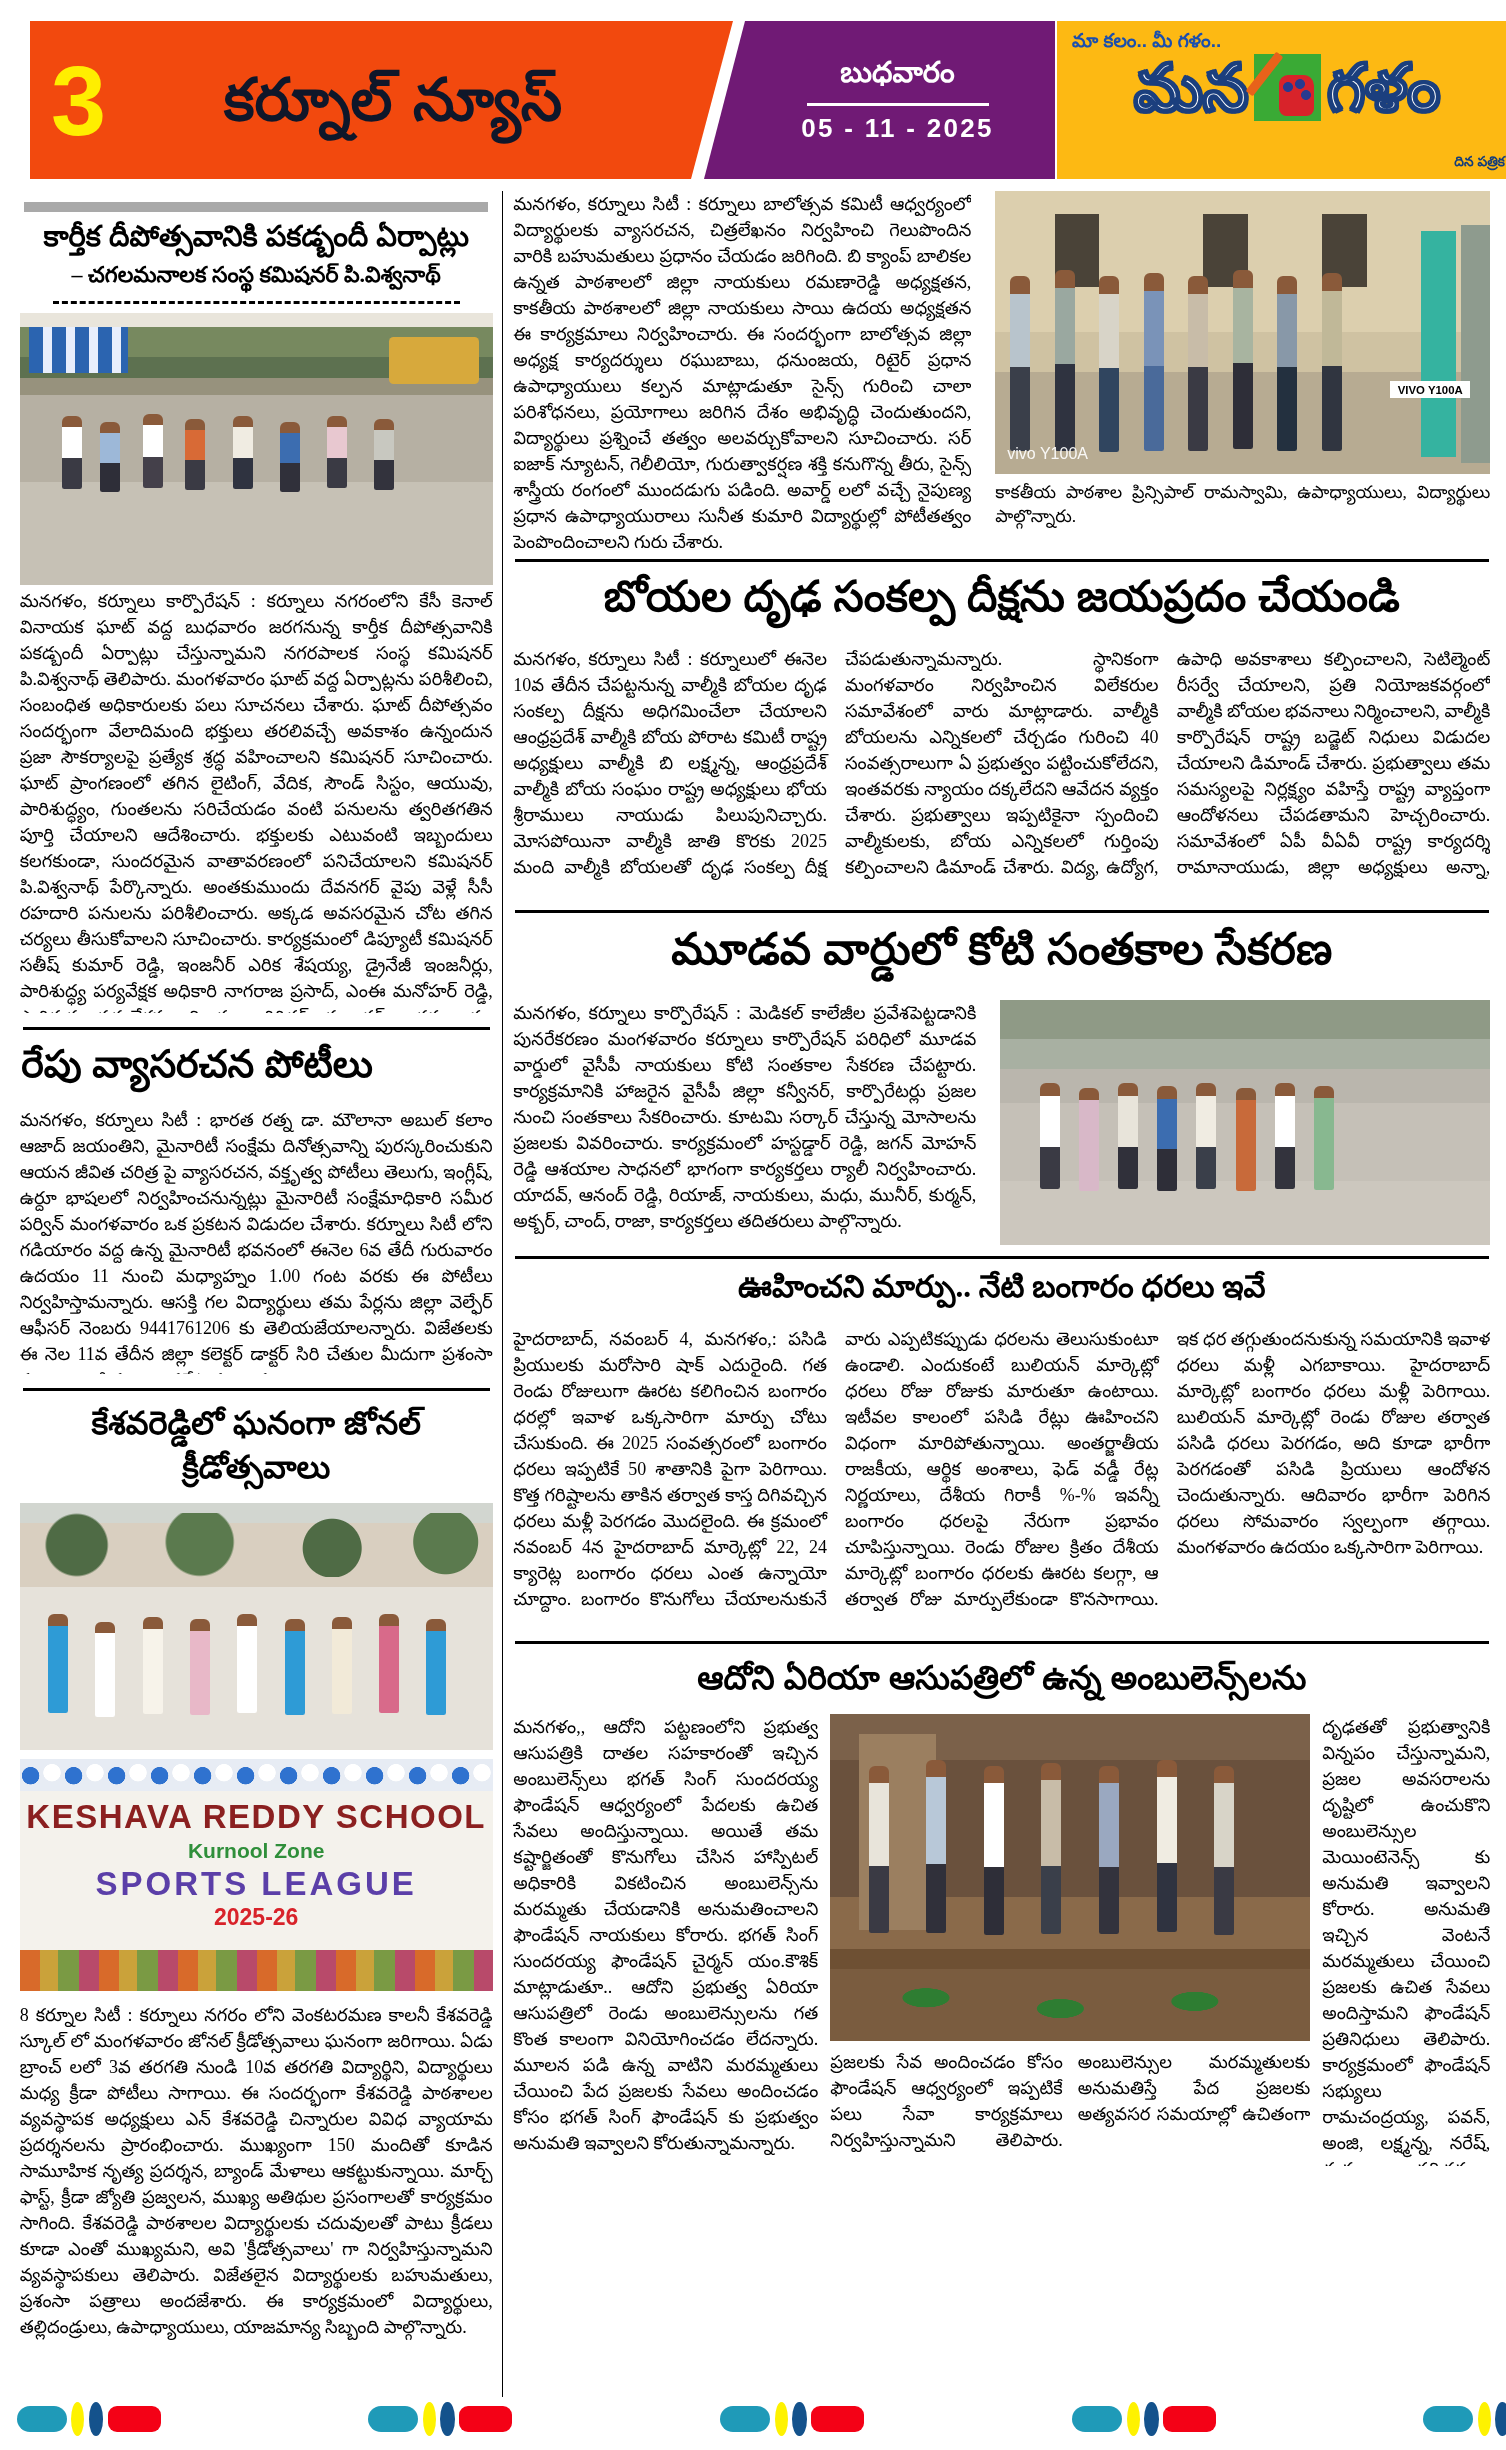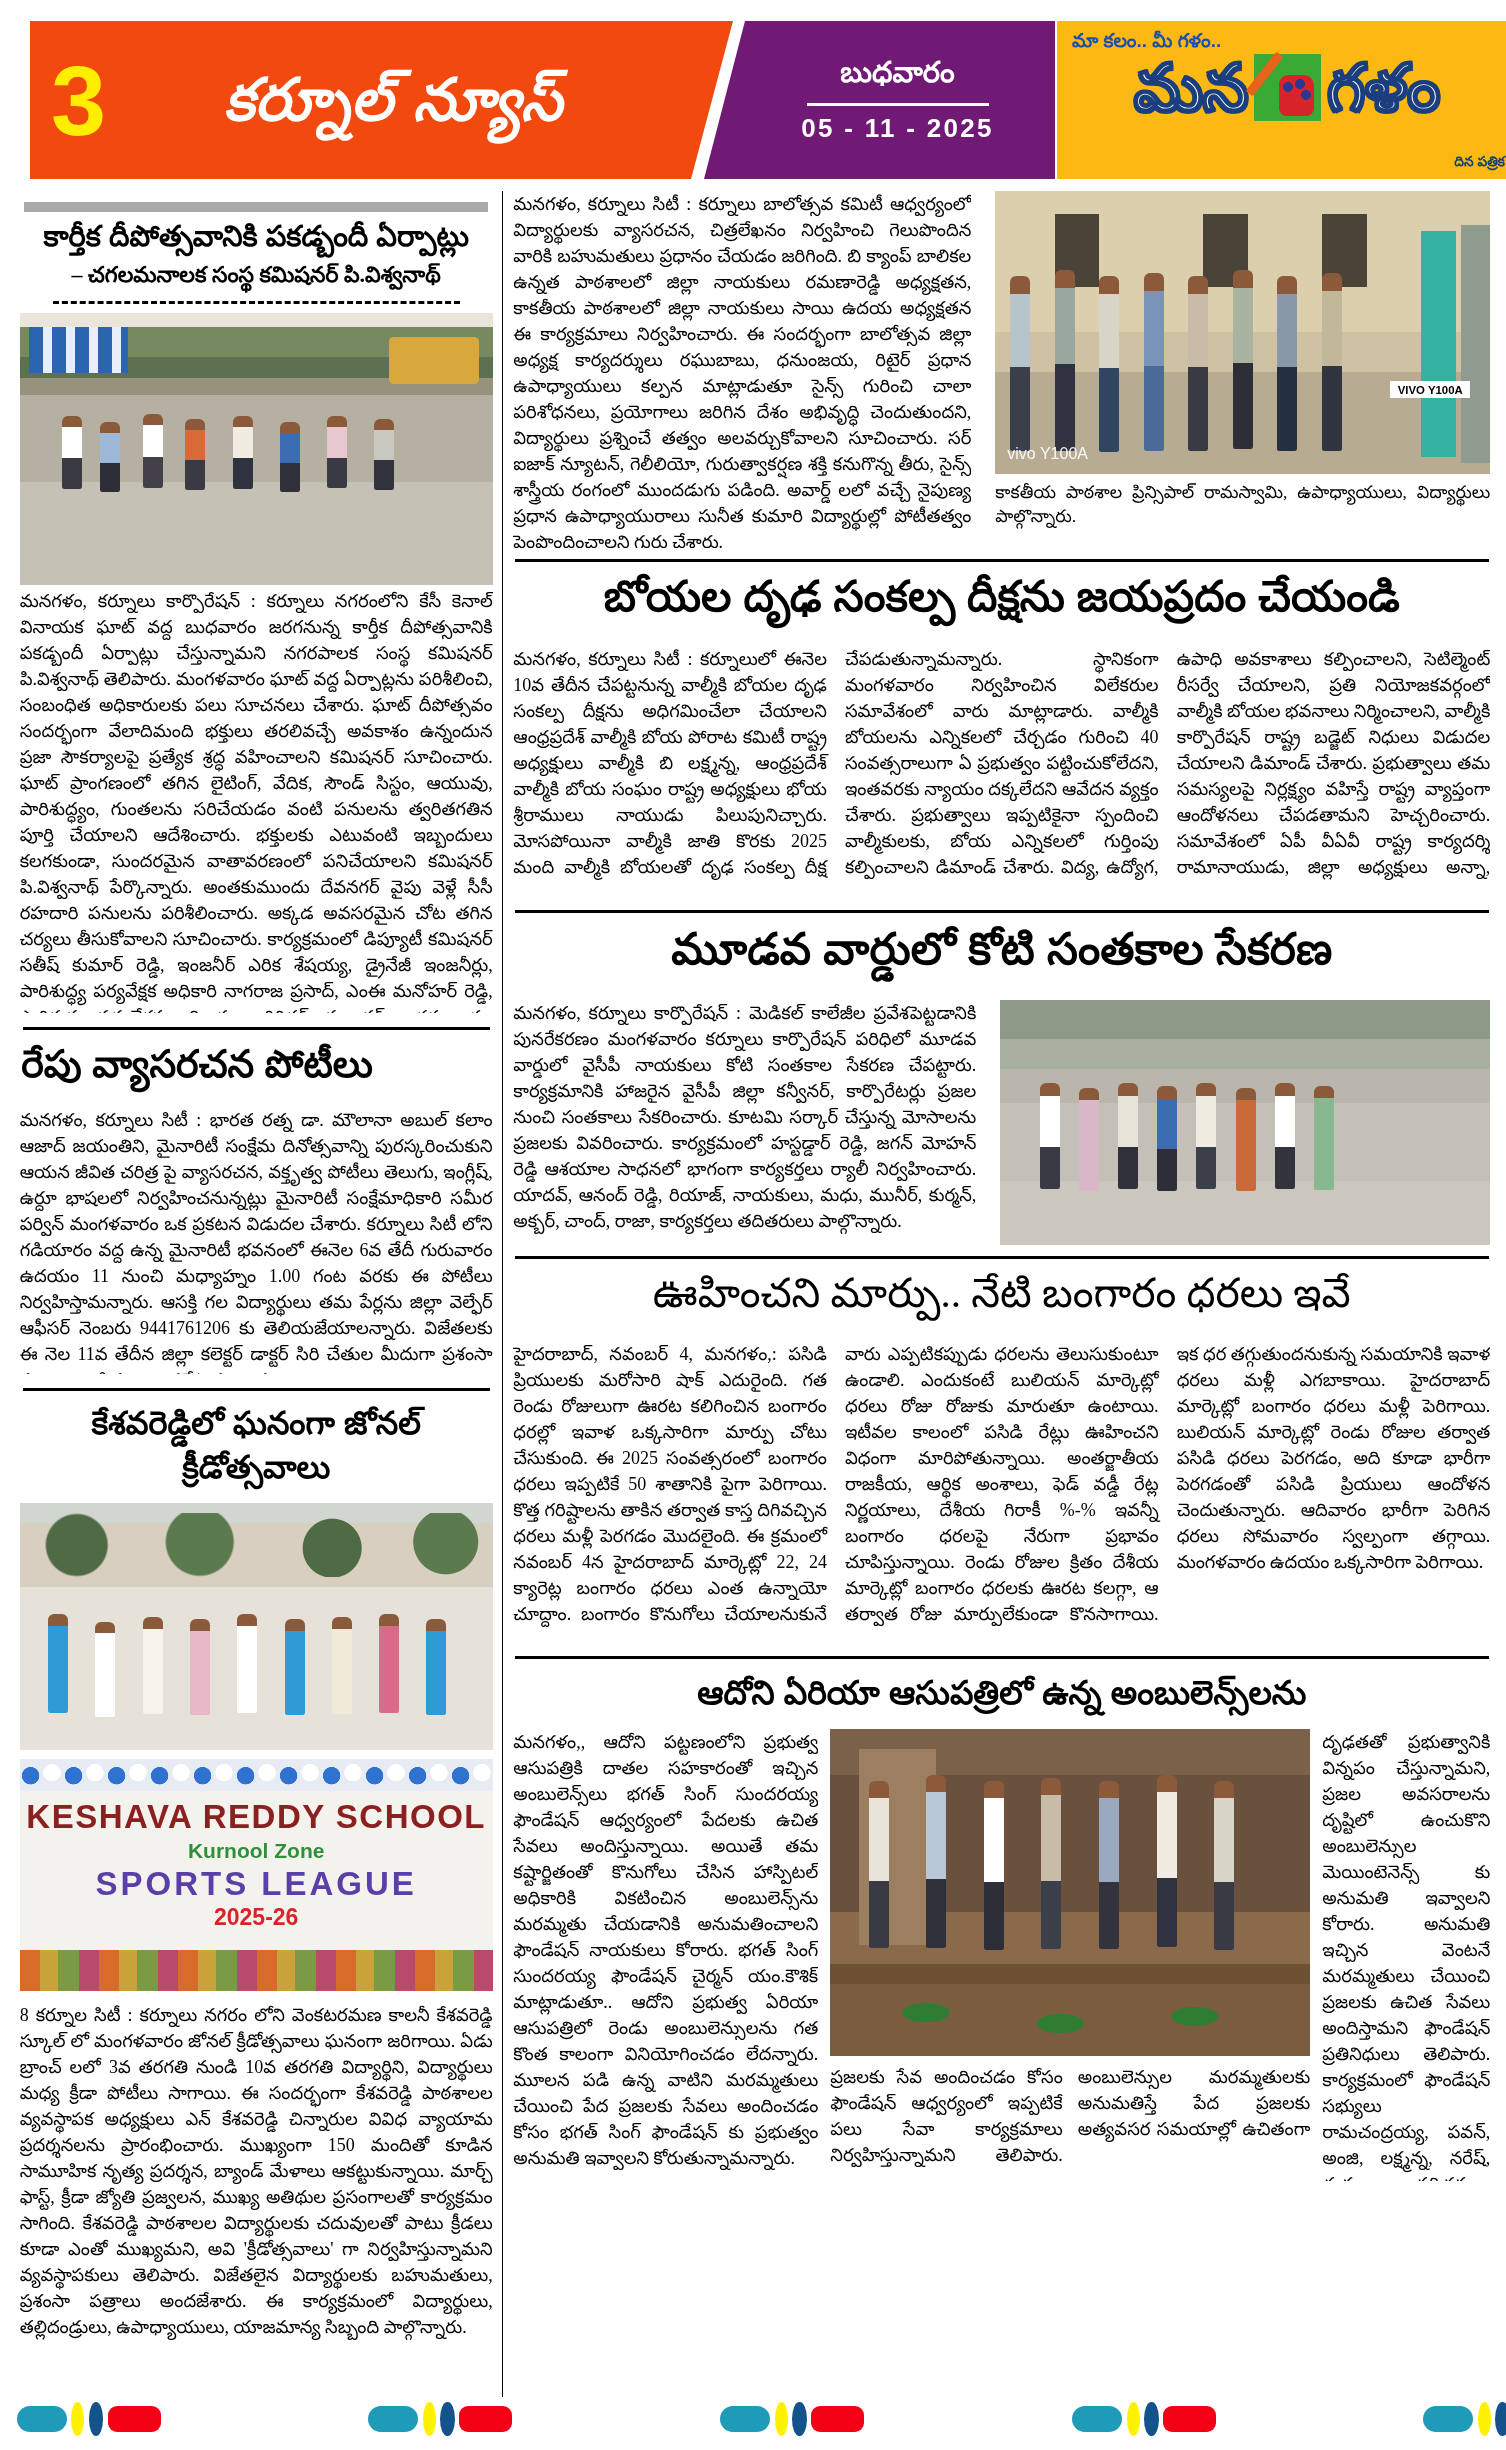--- a/index.html
+++ b/index.html
@@ -8,21 +8,21 @@
           font-family:"Liberation Serif", serif; color:#000; }
 
   
   .header { position:absolute; top:21px; left:30px; width:1457px; height:158px; }
   .head-orange { position:absolute; left:0; top:0; bottom:0; width:703px; background:#f2490e;
                  clip-path:polygon(0 0,100% 0,calc(100% - 42px) 100%,0 100%);
                  display:flex; align-items:center; }
   .page-num { font-family:"Liberation Sans",sans-serif; font-weight:bold; font-size:99px;
               color:#ffee00; margin-left:21px; line-height:1; }
   .masthead { flex:1; text-align:center; font-family:"DejaVu Sans",sans-serif; font-weight:bold;
-              font-style:italic; font-size:59px; color:#ffffff; padding-right:53px; line-height:1.1; }
+              font-size:59px; color:#0f172a; padding-right:53px; line-height:1.1; }
   .head-blue { position:absolute; left:668px; top:0; bottom:0; width:357px; background:#701a75;
                clip-path:polygon(47px 0,100% 0,100% 100%,6px 100%);
                display:flex; flex-direction:column; align-items:center; justify-content:center;
                color:#fff; font-family:"Liberation Sans",sans-serif; font-weight:bold; padding-left:42px; }
   .weekday { font-size:29px; }
   .date-rule { width:182px; height:2.3px; background:#ffffff; margin:7.6px 0; }
   .date { font-size:26px; letter-spacing:2.3px; }
   .head-logo { position:absolute; left:1027px; top:0; bottom:0; width:460px; background:#fdb913; }
   .logo-tagline { position:absolute; top:9px; left:15px; font-family:"Liberation Sans",sans-serif;
                   font-weight:bold; font-size:19px; color:#1b4fae; }
@@ -51,21 +51,21 @@
 
   h2, h3 { font-family:"Liberation Sans",sans-serif; color:#000; }
   .hl-kar  { font-size:29px; font-weight:bold; text-align:center; line-height:1.18; margin-top:4.6px; }
   .byline  { font-size:22px; font-weight:bold; text-align:center; margin-top:9px; }
   .dashline{ border-top:3px dashed #000; width:86%; margin:7.6px auto 9px auto; }
   .hl-essay{ font-size:38px; font-weight:bold; text-align:left; margin:6px 0 12px 1.5px; }
   .hl-kes  { font-size:32px; font-weight:bold; text-align:center; margin:6px 0 10.6px; }
   .hl-stu  { font-size:46px; font-weight:bold; text-align:center; margin:20px 0 10.6px; line-height:1.1; }
   .hl-boy  { font-size:43px; font-weight:bold; text-align:center; margin:7.6px 0 13.7px; }
   .hl-ward { font-size:44px; font-weight:bold; text-align:center; margin:9px 0 15px; }
-  .hl-gold { font-family:"Liberation Serif",serif; font-size:41px; font-weight:400; text-align:center; margin:9px 0 13.7px; }
+  .hl-gold { font-family:"Liberation Serif",serif; font-size:31px; font-weight:700; text-align:center; margin:9px 0 13.7px; }
   .hl-amb  { font-size:33px; font-weight:bold; text-align:center; line-height:1.45; margin:7.6px 0 12px; }
 
   .bodytext { font-size:18px; line-height:26px; text-align:justify; overflow:hidden; }
   .b-kar  { height:425px; margin-top:3px; }
   .b-essay{ height:267px; }
   .b-kes  { height:384px; margin-top:10.6px; }
   .b-boy  { height:254px; column-count:3; column-gap:18px; }
   .b-gold { height:304px; column-count:3; column-gap:18px; }
 
   .hr3 { border:none; border-top:3px solid #000; margin:13.7px 3px; }

